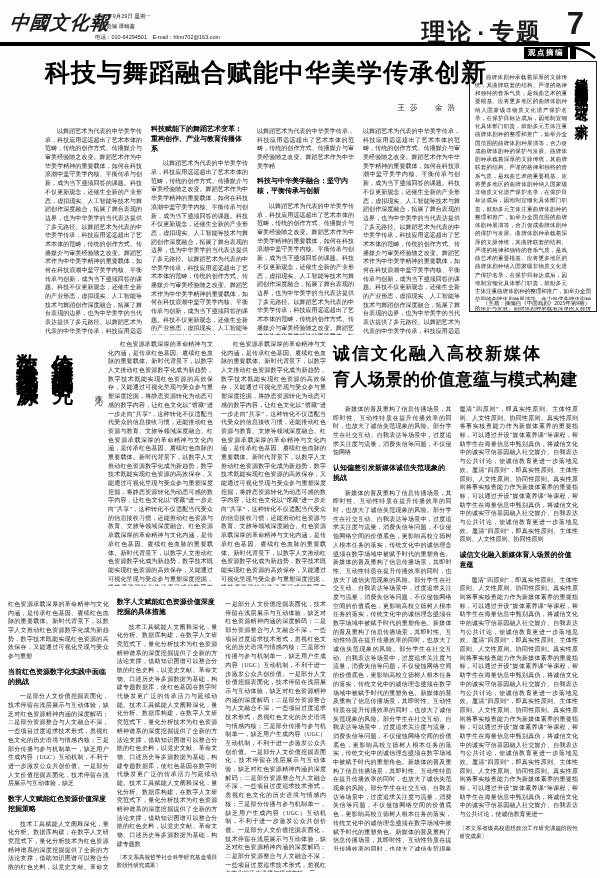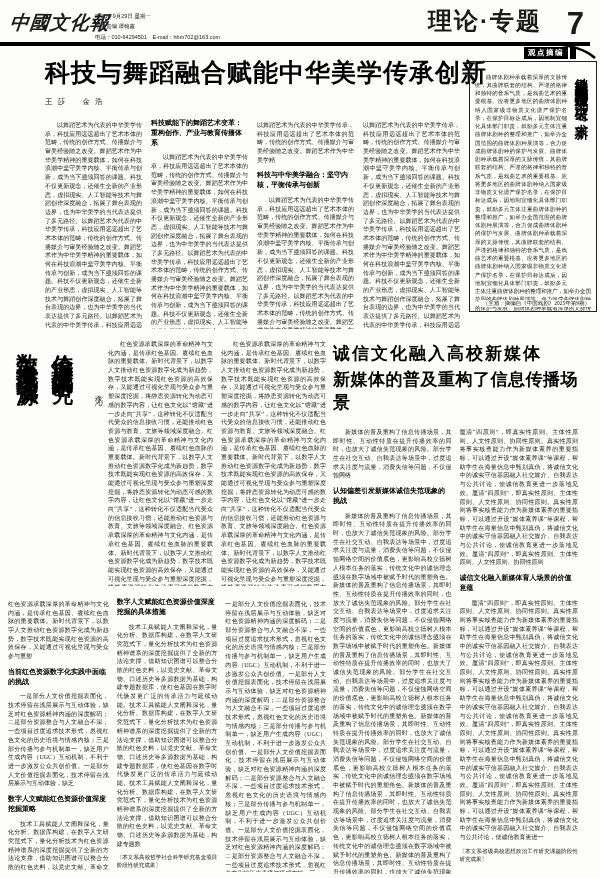--- a/index.html
+++ b/index.html
@@ -3,42 +3,42 @@
 <meta charset="utf-8">
 <style>
   html,body{margin:0;padding:0;background:#e8e8e4;}
   .page{position:relative;width:600px;height:878px;background:#fdfdfb;margin:0 auto;overflow:hidden;
         font-family:"Liberation Serif",serif;color:#1a1a1a;}
   
   .brand{position:absolute;left:10px;top:10px;font-size:19px;font-weight:bold;font-style:italic;
          letter-spacing:1px;transform:skewX(-6deg);white-space:nowrap;}
   .head-info{position:absolute;left:95px;top:11px;font-size:5.5px;line-height:1.9;color:#222;
              font-family:"Liberation Sans",sans-serif;}
-  .section-title{position:absolute;right:58px;top:5px;font-size:24px;font-weight:bold;letter-spacing:2px;
-                 font-family:Liberation Sans, sans-serif;}
+  .section-title{position:absolute;right:58px;top:16px;font-size:24px;font-weight:bold;letter-spacing:2px;
+                 font-family:Liberation Mono, monospace;}
   .page-num{position:absolute;right:16px;top:6px;font-size:31px;font-weight:bold;
             font-family:"Liberation Sans",sans-serif;}
   .head-rule{position:absolute;left:0;top:42px;width:590px;height:3.5px;background:#000;}
   .rule-swash{position:absolute;left:552px;top:42px;}
   
   .digest-label{position:absolute;left:524px;top:47px;display:flex;align-items:stretch;height:12px;}
   .digest-label .txt{background:#000;color:#fff;font-size:7.5px;font-weight:bold;letter-spacing:1.5px;
                      padding:1px 4px;font-family:"Liberation Sans",sans-serif;line-height:10px;}
   .digest-label .sq{width:6px;background:#000;margin-left:2px;}
   
   .fill{font-size:6px;line-height:1.45;text-align:justify;text-indent:2em;color:#212121;
         overflow:hidden;word-break:break-all;}
   .subhead{font-family:"Liberation Sans",sans-serif;font-weight:bold;font-size:7px;line-height:1.4;
            margin:3px 0;color:#000;}
   .footnote{font-size:5.5px;line-height:1.4;color:#111;margin-top:2px;text-align:justify;word-break:break-all;}
   
   .art-top{position:absolute;left:45px;top:56px;width:415px;}
   .art-top .headline{font-size:25px;font-weight:bold;letter-spacing:1px;text-align:center;white-space:nowrap;
                      font-family:"Liberation Sans",sans-serif;color:#000;}
-  .byline{font-size:7.5px;text-align:left;letter-spacing:5px;margin-top:8px;color:#222;}
+  .byline{font-size:7.5px;text-align:right;letter-spacing:5px;margin-top:14px;color:#222;}
   .art-top .cols{display:flex;gap:9px;margin-top:8px;height:214px;}
   .art-top .col{flex:1;overflow:hidden;}
   
   .digest-box{position:absolute;left:469px;top:61px;width:128px;height:251px;border:1px solid #222;
               box-sizing:border-box;padding:5px 5px 12px 5px;overflow:hidden;}
   .digest-headline{float:right;writing-mode:vertical-rl;font-size:13.5px;font-weight:bold;letter-spacing:1.5px;
                    height:212px;margin-left:5px;margin-right:1px;font-family:"Liberation Sans",sans-serif;color:#000;}
   .digest-body{font-size:5.5px;line-height:1.5;text-align:justify;text-indent:2em;word-break:break-all;color:#212121;}
   .digest-attr{position:absolute;right:6px;bottom:4px;font-size:5.5px;background:#fdfdfb;padding-left:4px;color:#111;}
   
@@ -139,21 +139,21 @@
         <p class="footnote">〔本文系高校哲学社会科学研究基金项目阶段性研究成果〕</p>
       </div>
       <div class="col">
         <p class="fill" style="text-indent:0;">一是部分人文价值挖掘表面化，技术停留在浅层展示与互动体验，缺乏对红色资源精神内涵的深度解码；二是部分资源整合与人文融合不深，一些项目过度追求技术形式，忽视红色文化的历史语境与情感内核；三是部分传播与参与机制单一，缺乏用户生成内容（UGC）互动机制，不利于进一步激发公众共创价值。一是部分人文价值挖掘表面化，技术停留在浅层展示与互动体验，缺乏对红色资源精神内涵的深度解码；二是部分资源整合与人文融合不深，一些项目过度追求技术形式，忽视红色文化的历史语境与情感内核；三是部分传播与参与机制单一，缺乏用户生成内容（UGC）互动机制，不利于进一步激发公众共创价值。一是部分人文价值挖掘表面化，技术停留在浅层展示与互动体验，缺乏对红色资源精神内涵的深度解码；二是部分资源整合与人文融合不深，一些项目过度追求技术形式，忽视红色文化的历史语境与情感内核；三是部分传播与参与机制单一，缺乏用户生成内容（UGC）互动机制，不利于进一步激发公众共创价值。一是部分人文价值挖掘表面化，技术停留在浅层展示与互动体验，缺乏对红色资源精神内涵的深度解码；二是部分资源整合与人文融合不深，一些项目过度追求技术形式，忽视红色文化的历史语境与情感内核；三</p>
       </div>
     </div>
   </div>
 
   <div class="art-right">
     <div class="headline hl1">诚信文化融入高校新媒体</div>
-    <div class="headline hl2">新媒体的普及重构了信息传播场景</div>
+    <div class="headline hl2">育人场景的价值意蕴与模式构建</div>
     <div class="cols">
       <div class="col">
         <p class="fill">新媒体的普及重构了信息传播场景，其即时性、互动性特质在提升传播效率的同时，也放大了诚信失范现象的风险。部分学生在社交互动、自我表达等场景中，过度追求关注度与流量，消费失信等问题，不仅侵蚀网络</p>
         <div class="subhead">认知偏差引发新媒体诚信失范现象的挑战</div>
         <p class="fill">新媒体的普及重构了信息传播场景，其即时性、互动性特质在提升传播效率的同时，也放大了诚信失范现象的风险。部分学生在社交互动、自我表达等场景中，过度追求关注度与流量，消费失信等问题，不仅侵蚀网络空间的价值底色，更影响高校立德树人根本任务的落实，传统文化中的诚信理念亟须在数字场域中被赋予时代的重塑角色。新媒体的普及重构了信息传播场景，其即时性、互动性特质在提升传播效率的同时，也放大了诚信失范现象的风险。部分学生在社交互动、自我表达等场景中，过度追求关注度与流量，消费失信等问题，不仅侵蚀网络空间的价值底色，更影响高校立德树人根本任务的落实，传统文化中的诚信理念亟须在数字场域中被赋予时代的重塑角色。新媒体的普及重构了信息传播场景，其即时性、互动性特质在提升传播效率的同时，也放大了诚信失范现象的风险。部分学生在社交互动、自我表达等场景中，过度追求关注度与流量，消费失信等问题，不仅侵蚀网络空间的价值底色，更影响高校立德树人根本任务的落实，传统文化中的诚信理念亟须在数字场域中被赋予时代的重塑角色。新媒体的普及重构了信息传播场景，其即时性、互动性特质在提升传播效率的同时，也放大了诚信失范现象的风险。部分学生在社交互动、自我表达等场景中，过度追求关注度与流量，消费失信等问题，不仅侵蚀网络空间的价值底色，更影响高校立德树人根本任务的落实，传统文化中的诚信理念亟须在数字场域中被赋予时代的重塑角色。新媒体的普及重构了信息传播场景，其即时性、互动性特质在提升传播效率的同时，也放大了诚信失范现象的风险。部分学生在社交互动、自我表达等场景中，过度追求关注度与流量，消费失信等问题，不仅侵蚀网络空间的价值底色，更影响高校立德树人根本任务的落实，传统文化中的诚信理念亟须在数字场域中被赋予时代的重塑角色。新媒体的普及重构了信息传播场景，其即时性、互动性特质在提升传播效率的同时，也放大了诚信失范现象的风险。部分学生在社交互动、自我表达等场景中，过度追求关</p>
       </div>
       <div class="col">
         <p class="fill" style="text-indent:0;">厘清“四原则”，即真实性原则、主体性原则、人文性原则、协同性原则。真实性原则将事实核查能力作为新媒体素养的重要指标，可以通过开设“媒体素养课”等课程，帮助学生在海量信息中甄别真伪，将诚信文化中的诚实守信基因融入社交媒介、自我表达与公共讨论，使诚信教育更进一步落地见效。厘清“四原则”，即真实性原则、主体性原则、人文性原则、协同性原则。真实性原则将事实核查能力作为新媒体素养的重要指标，可以通过开设“媒体素养课”等课程，帮助学生在海量信息中甄别真伪，将诚信文化中的诚实守信基因融入社交媒介、自我表达与公共讨论，使诚信教育更进一步落地见效。厘清“四原则”，即真实性原则、主体性原则、人文性原则、协同性原则</p>
         <div class="subhead">诚信文化融入新媒体育人场景的价值意蕴</div>
         <p class="fill">厘清“四原则”，即真实性原则、主体性原则、人文性原则、协同性原则。真实性原则将事实核查能力作为新媒体素养的重要指标，可以通过开设“媒体素养课”等课程，帮助学生在海量信息中甄别真伪，将诚信文化中的诚实守信基因融入社交媒介、自我表达与公共讨论，使诚信教育更进一步落地见效。厘清“四原则”，即真实性原则、主体性原则、人文性原则、协同性原则。真实性原则将事实核查能力作为新媒体素养的重要指标，可以通过开设“媒体素养课”等课程，帮助学生在海量信息中甄别真伪，将诚信文化中的诚实守信基因融入社交媒介、自我表达与公共讨论，使诚信教育更进一步落地见效。厘清“四原则”，即真实性原则、主体性原则、人文性原则、协同性原则。真实性原则将事实核查能力作为新媒体素养的重要指标，可以通过开设“媒体素养课”等课程，帮助学生在海量信息中甄别真伪，将诚信文化中的诚实守信基因融入社交媒介、自我表达与公共讨论，使诚信教育更进一步落地见效。厘清“四原则”，即真实性原则、主体性原则、人文性原则、协同性原则。真实性原则将事实核查能力作为新媒体素养的重要指标，可以通过开设“媒体素养课”等课程，帮助学生在海量信息中甄别真伪，将诚信文化中的诚实守信基因融入社交媒介、自我表达与公共讨论，使诚信教育更进一</p>

